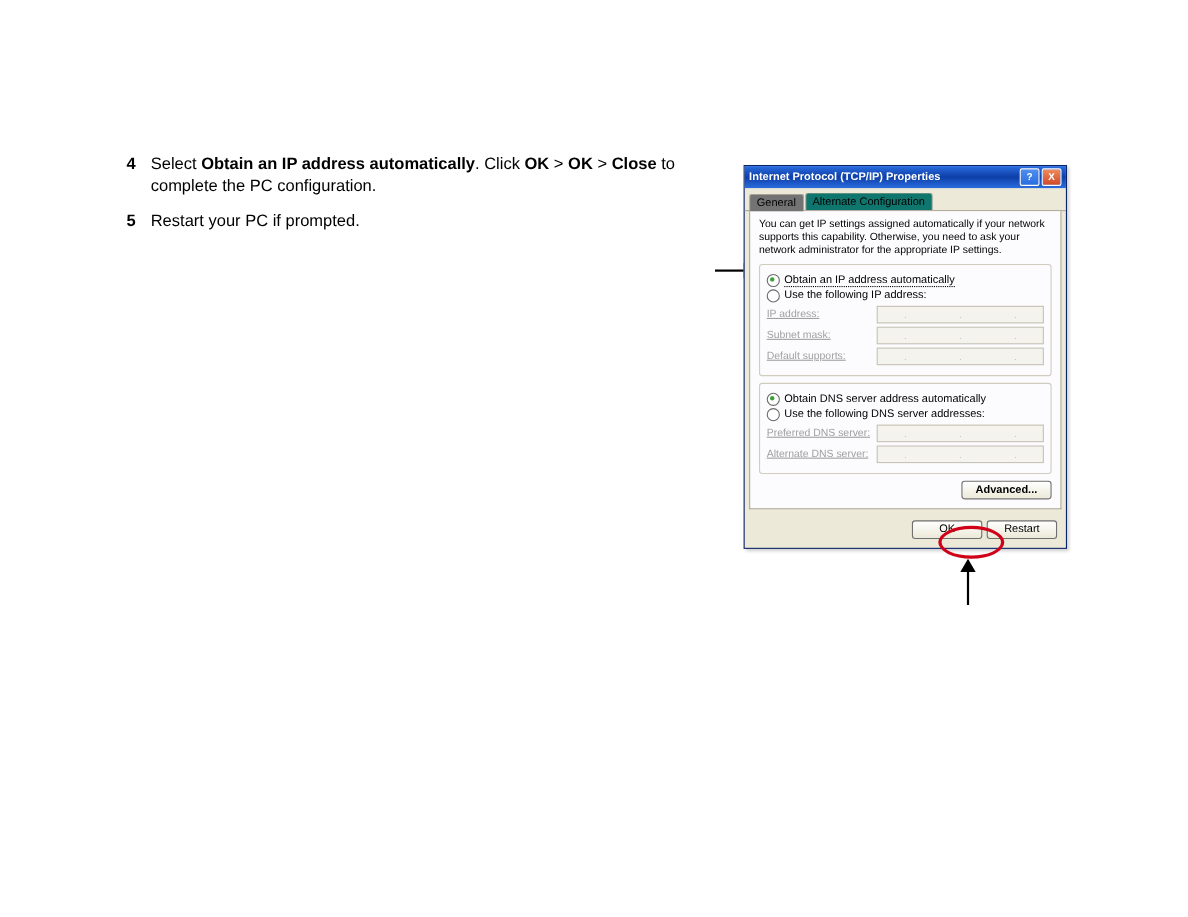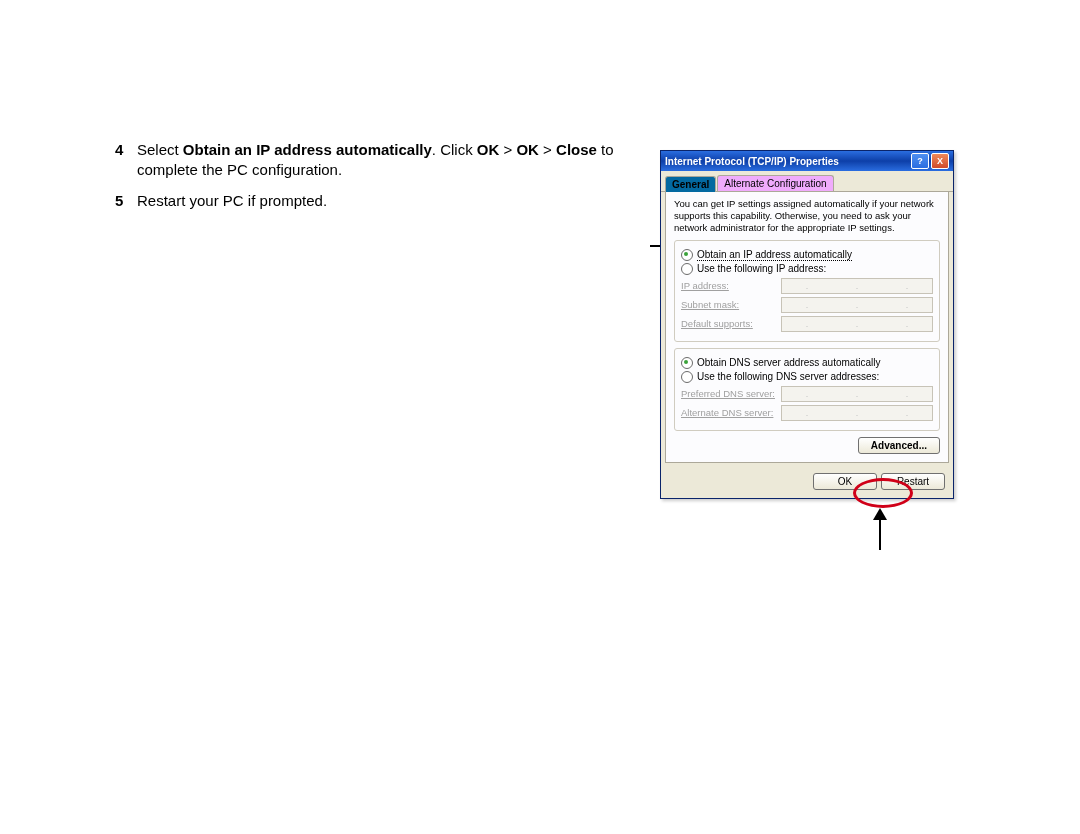--- a/index.html
+++ b/index.html
@@ -45,21 +45,21 @@
     bottom: 72px;
     display: flex;
     justify-content: space-between;
     font-size: 14px;
   }
   .footer b { font-weight: bold; }
 
   
   .dialog {
     position: absolute;
-    left: 660px;
+    left: 676px;
     top: 150px;
     width: 292px;
     background: #ece9d8;
     border: 1px solid #0a246a;
     box-shadow: 2px 2px 3px rgba(0,0,0,0.2);
     font-family: Tahoma, Arial, sans-serif;
     font-size: 10px;
   }
   .titlebar {
     background: linear-gradient(to bottom, #2a6de0 0%, #0d3fa8 50%, #2a6de0 100%);
@@ -94,27 +94,26 @@
     border-bottom: 1px solid #aca899;
   }
   .tab {
     border: 1px solid #aca899;
     border-bottom: none;
     border-top-left-radius: 3px;
     border-top-right-radius: 3px;
     padding: 2px 6px 2px 6px;
     margin-right: 1px;
     position: relative;
-    background: #f0abfc;
+    background: #0f766e;
   }
   .tab.active {
-    background: #0369a1;
+    background: #737373;
     top: 1px;
     z-index: 2;
-    font-weight: bold;
   }
   .tab-body {
     background: #fcfcfe;
     border: 1px solid #aca899;
     border-top: none;
     margin: 0 4px 4px 4px;
     padding: 6px 8px 8px 8px;
   }
   .infotext {
     font-size: 9.5px;

